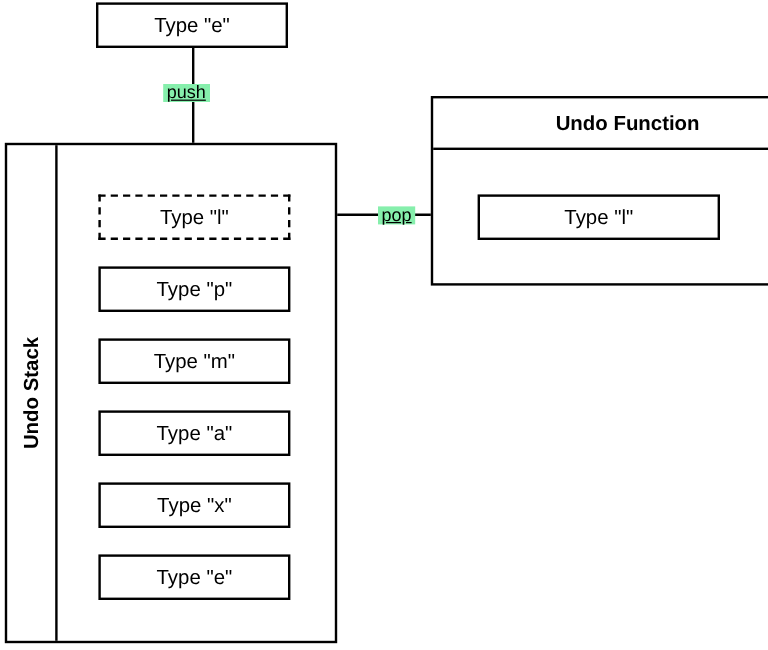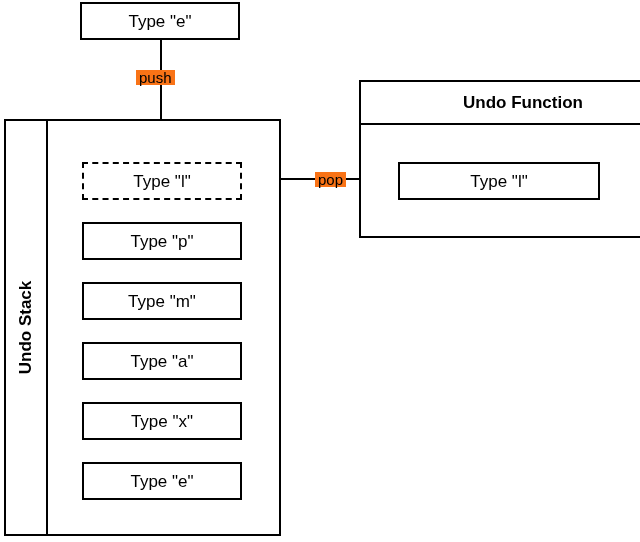--- a/index.html
+++ b/index.html
@@ -135,24 +135,25 @@
     top: 37px;
     width: 202px;
     height: 38px;
   }
 
   
   .conn-label {
     position: absolute;
     font-size: 15px;
     line-height: 1;
-    background: #f97316;
+    background: #86efac;
     color: #000000;
     white-space: nowrap;
     padding: 0 3px;
+    text-decoration: underline;
   }
   #push-label {
     left: 136px;
     top: 70px;
   }
   #pop-label {
     left: 315px;
     top: 172px;
   }
 

